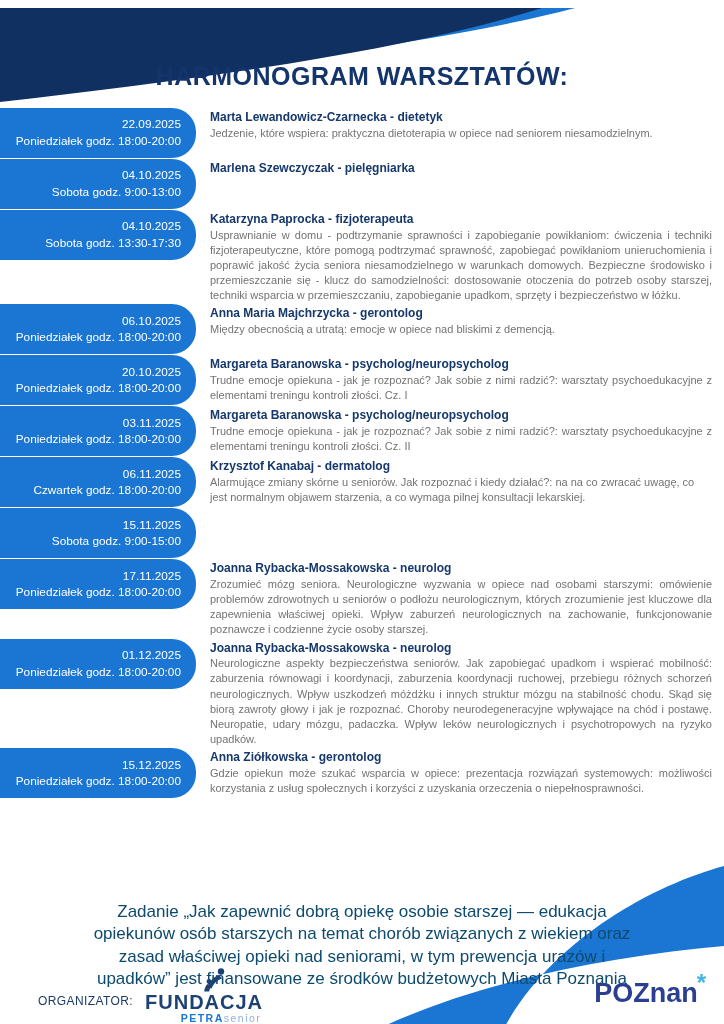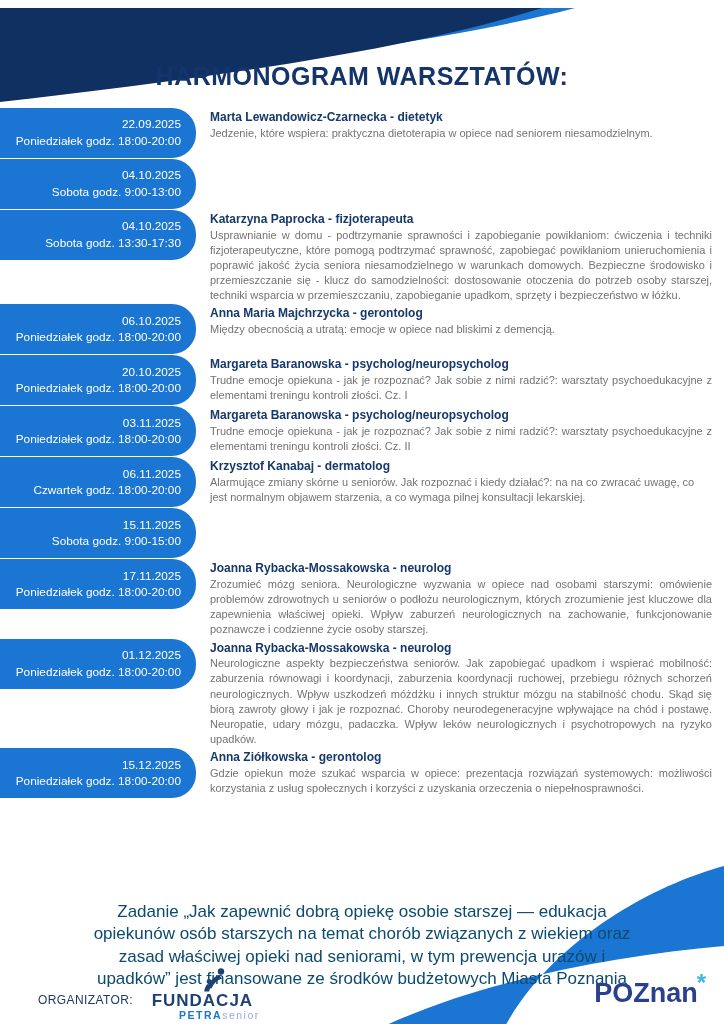--- a/index.html
+++ b/index.html
@@ -28,21 +28,21 @@
   .funding{
     position:absolute;top:893px;left:0;width:100%;z-index:2;text-align:center;
   }
   .funding-inner{
     display:inline-block;max-width:560px;font-size:17px;line-height:1.32;
     color:#0c4a6e;text-align:center;
   }
   .organizer{position:absolute;left:38px;top:970px;display:flex;align-items:center;gap:12px;z-index:2;}
   .org-label{font-size:12px;font-weight:normal;color:#1c3a6b;letter-spacing:.4px;}
   .fundacja{position:relative;padding-top:14px;text-align:center;}
-  .fundacja-name{font-size:17px;font-weight:bold;color:#1c4173;letter-spacing:1px;line-height:1;}
+  .fundacja-name{font-size:20px;font-weight:bold;color:#1c4173;letter-spacing:1px;line-height:1;}
   .person-icon{position:absolute;top:-10px;left:56px;}
   .petra-line{font-size:10.5px;letter-spacing:1.5px;margin-top:0;padding-left:34px;}
   .petra{font-weight:bold;color:#1b75d2;}
   .senior{color:#8fb0d9;}
   .poznan{position:absolute;right:18px;top:972px;z-index:2;font-size:27px;font-weight:bold;color:#2b3f91;line-height:1;}
   .poznan .star{
     display:inline-block;color:#41b5e5;font-size:24px;vertical-align:top;
     position:relative;top:-9px;margin-left:-1px;
   }
 </style>
@@ -76,20 +76,21 @@
       <div class="desc">Jedzenie, które wspiera: praktyczna dietoterapia w opiece nad seniorem niesamodzielnym.</div>
     </div>
   </div>
 
   <div class="row">
     <div class="date-box">
       <div class="date">04.10.2025</div>
       <div class="day">Sobota godz. 9:00-13:00</div>
     </div>
     <div class="content">
+      <div class="speaker">Marlena Szewczyczak - pielęgniarka</div>
     </div>
   </div>
 
   <div class="row">
     <div class="date-box">
       <div class="date">04.10.2025</div>
       <div class="day">Sobota godz. 13:30-17:30</div>
     </div>
     <div class="content">
       <div class="speaker">Katarzyna Paprocka - fizjoterapeuta</div>

